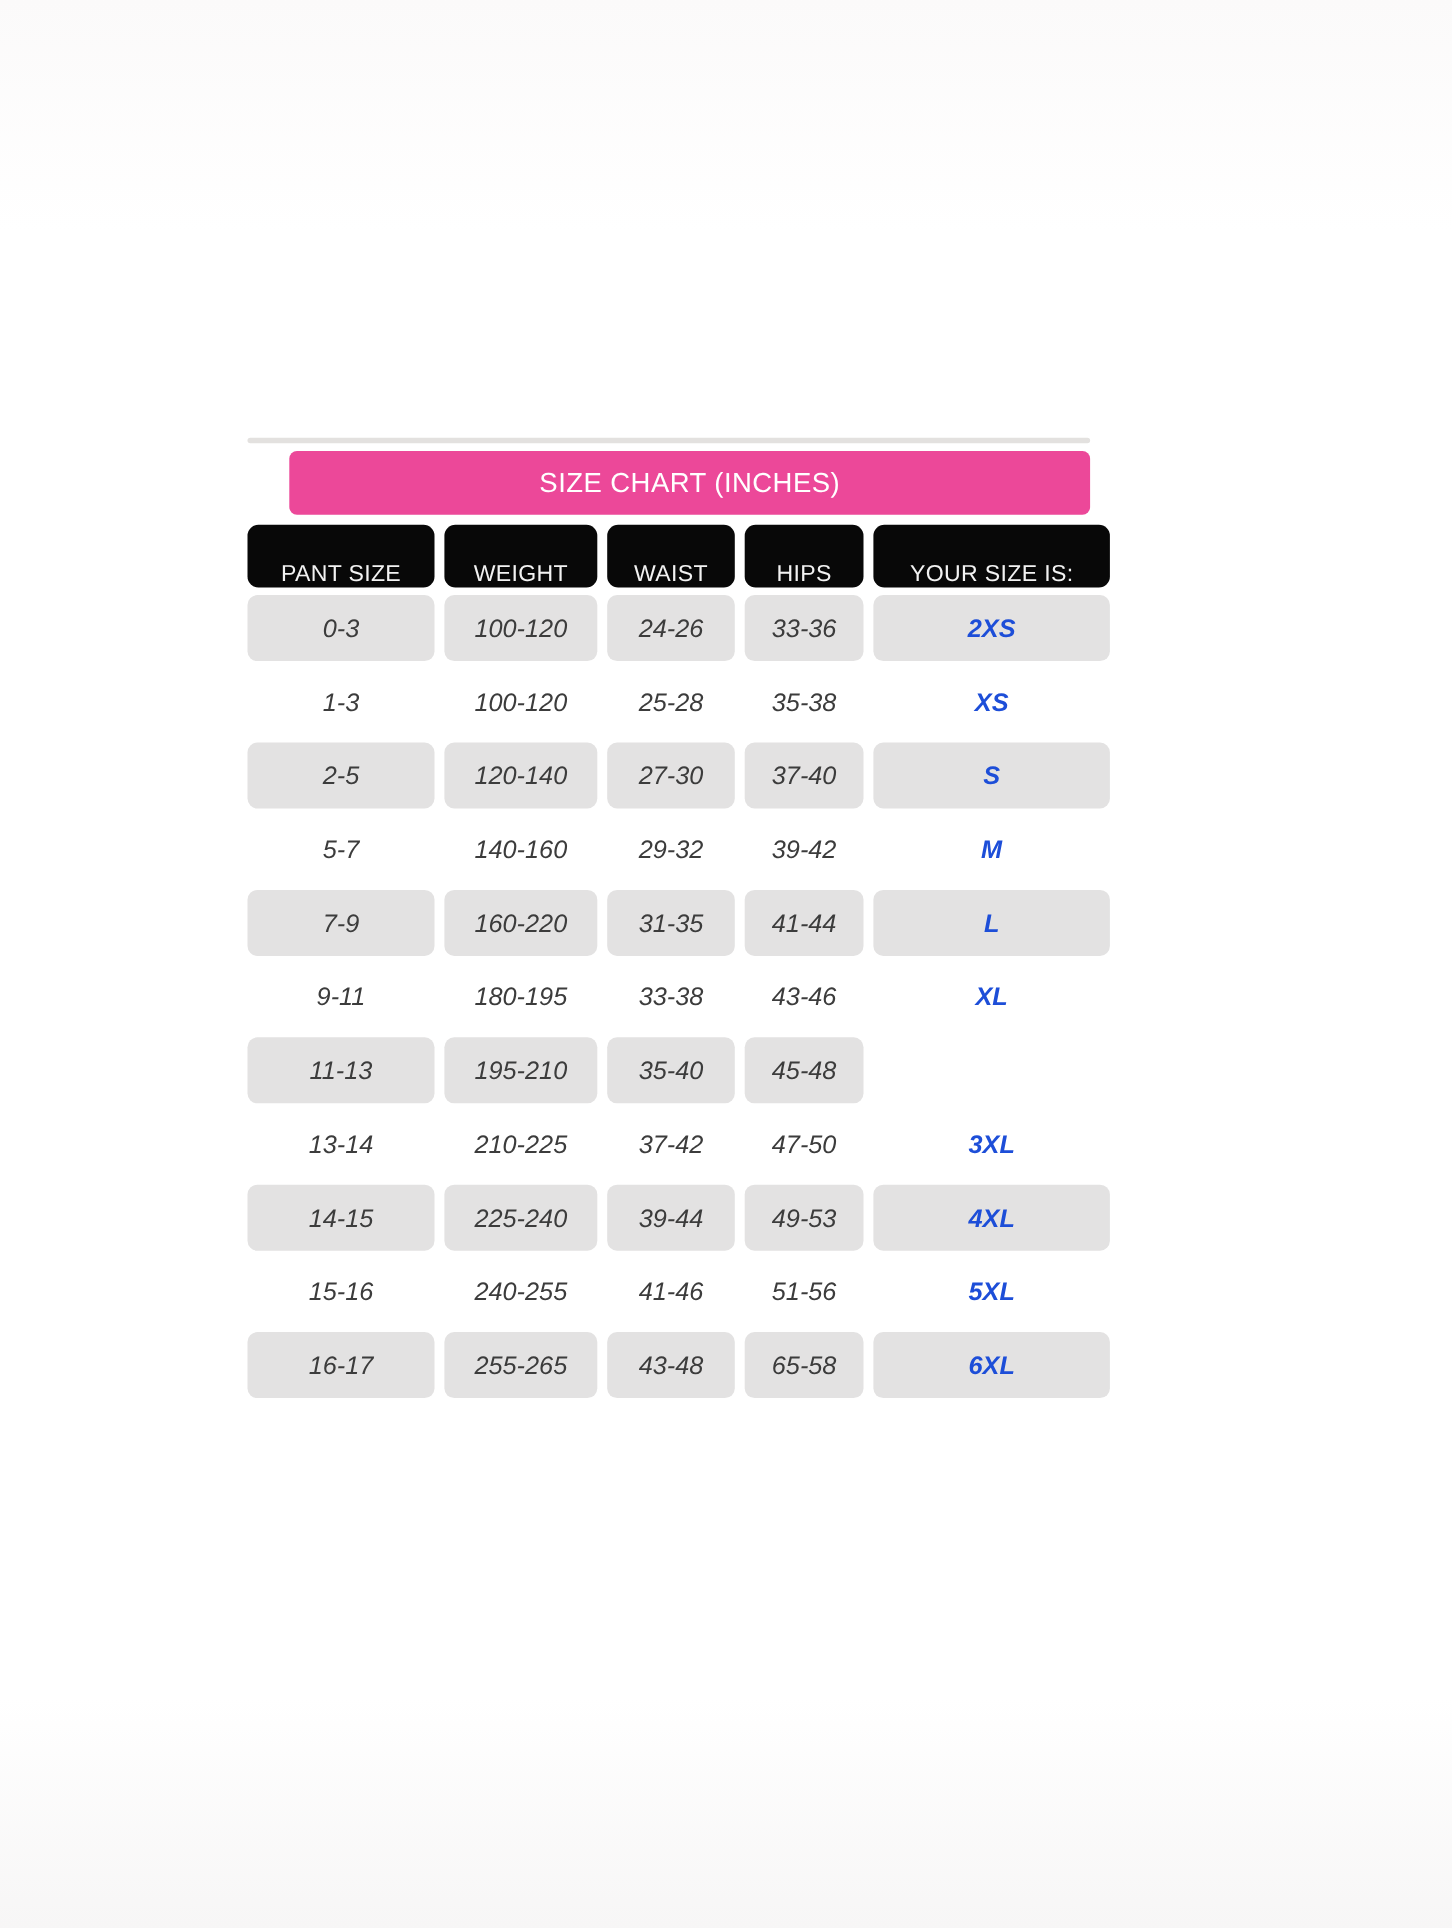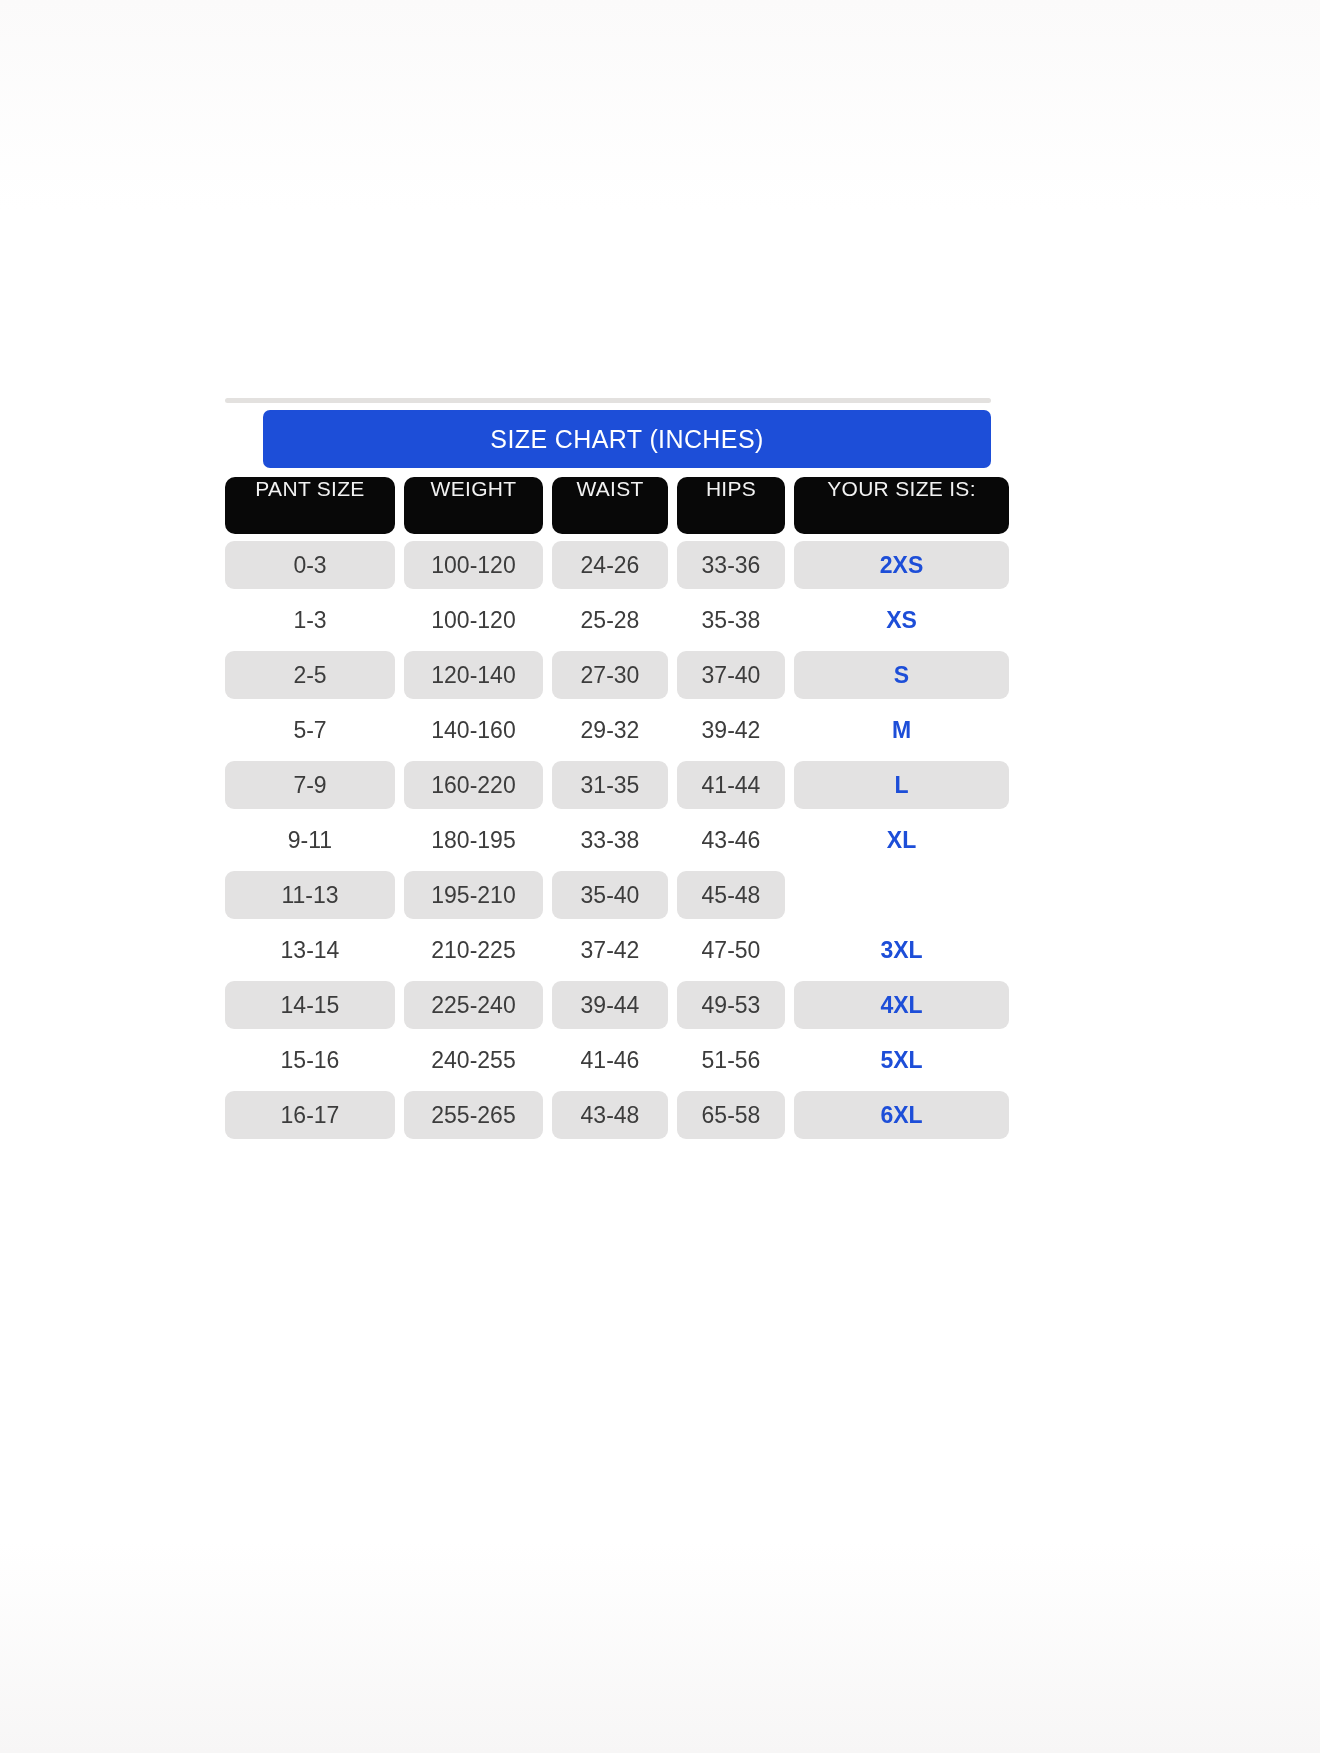--- a/index.html
+++ b/index.html
@@ -35,21 +35,21 @@
   .top-rule {
     height: 5px;
     background: #e3e1df;
     border-radius: 3px;
     margin-bottom: 7px;
     width: 100%;
   }
 
   .title-bar {
     height: 58px;
-    background: #1d4ed8;
+    background: #ec4899;
     border-radius: 7px;
     display: flex;
     align-items: center;
     justify-content: center;
     color: #ffffff;
     font-size: 25px;
     letter-spacing: 0.4px;
     font-weight: 400;
     margin-left: 38px;
   }
@@ -59,47 +59,48 @@
     grid-template-columns: 170px 139px 116px 108px 215px;
     column-gap: 9px;
     margin-top: 9px;
   }
 
   .head-cell {
     height: 57px;
     background: #080808;
     border-radius: 10px;
     display: flex;
-    align-items: flex-start;
+    align-items: flex-end;
     justify-content: center;
     color: #f2f2f2;
     font-size: 21px;
     letter-spacing: 0.3px;
     font-weight: 400;
     white-space: nowrap;
   }
 
   .data-row {
     display: grid;
     grid-template-columns: 170px 139px 116px 108px 215px;
     column-gap: 9px;
     margin-top: 7px;
   }
 
   .cell {
-    height: 48px;
+    height: 60px;
     display: flex;
     align-items: center;
     justify-content: center;
     font-size: 23px;
     color: #3c3c3c;
     border-radius: 9px;
     background: transparent;
     font-weight: 400;
     white-space: nowrap;
+    font-style: italic;
   }
 
   .data-row.shaded .cell {
     background: #e3e2e2;
   }
 
   .cell.size-col {
     color: #1d4ed8;
     font-weight: 700;
     font-size: 23px;

